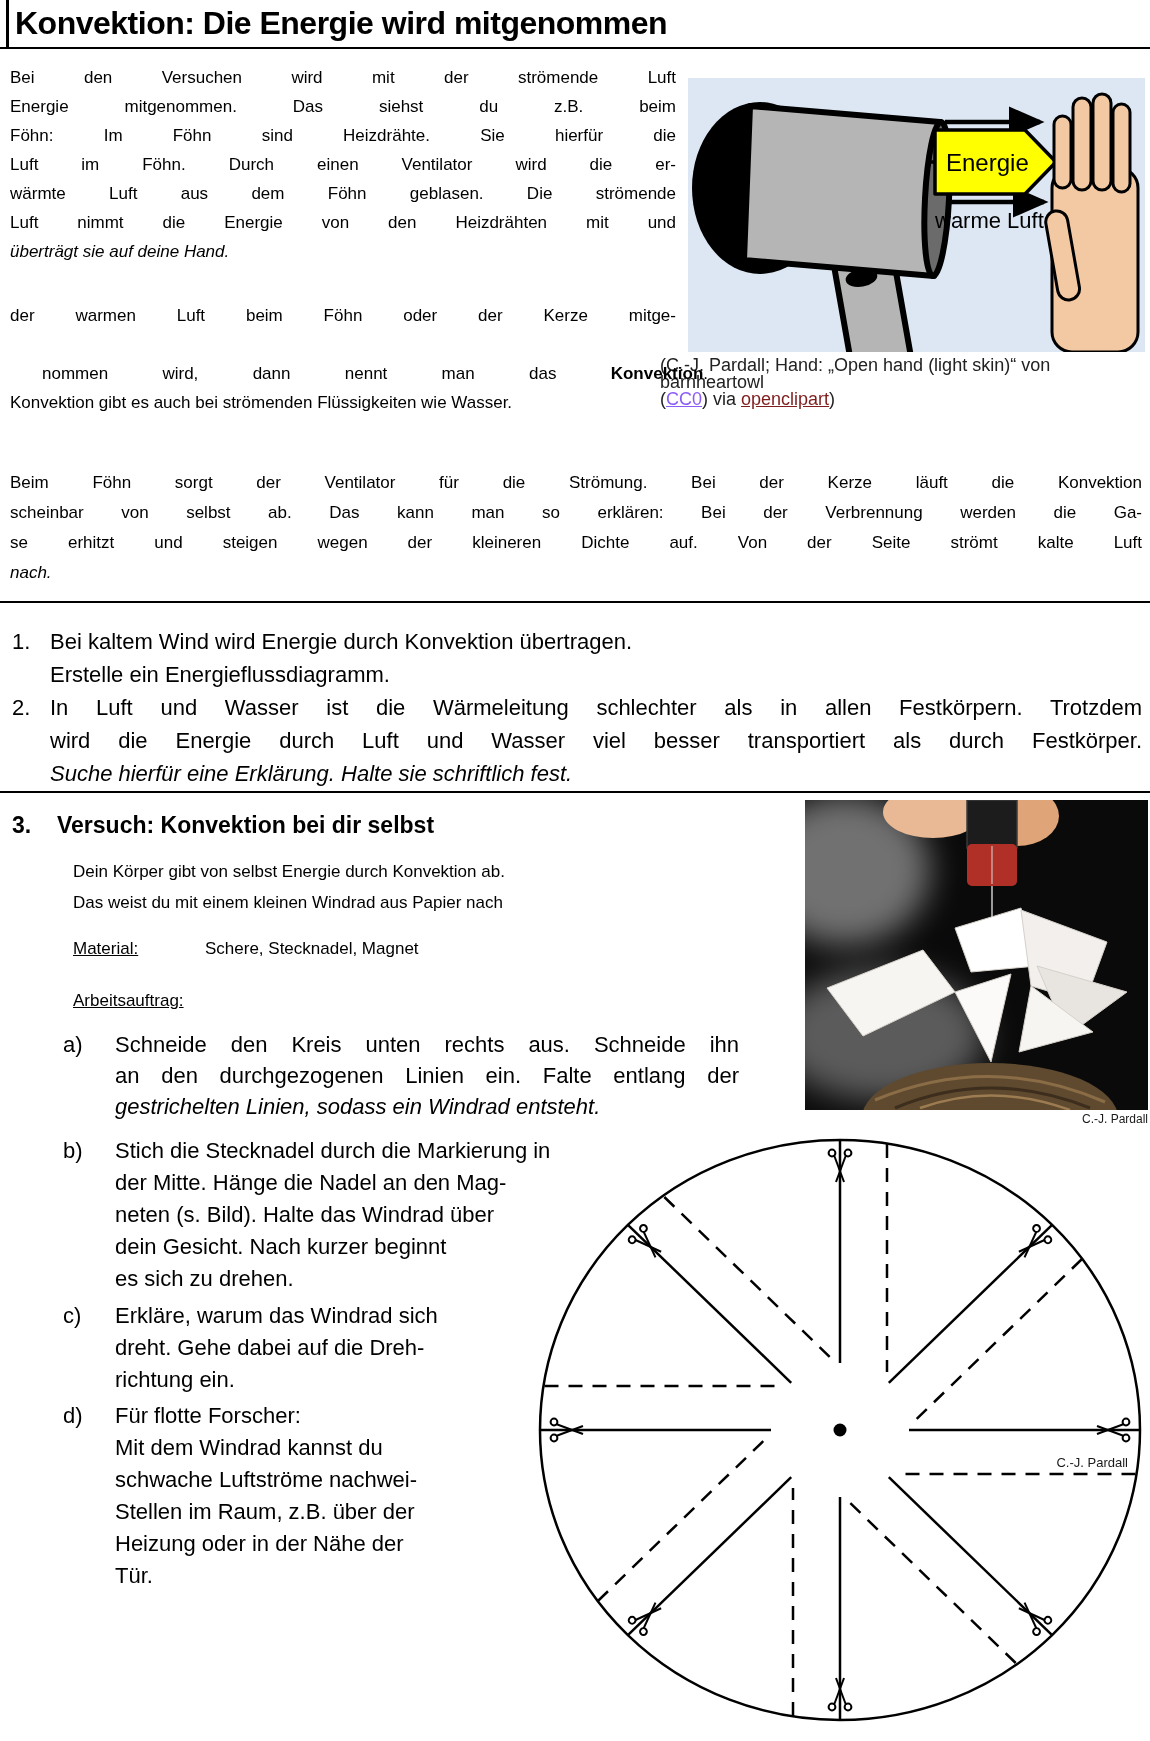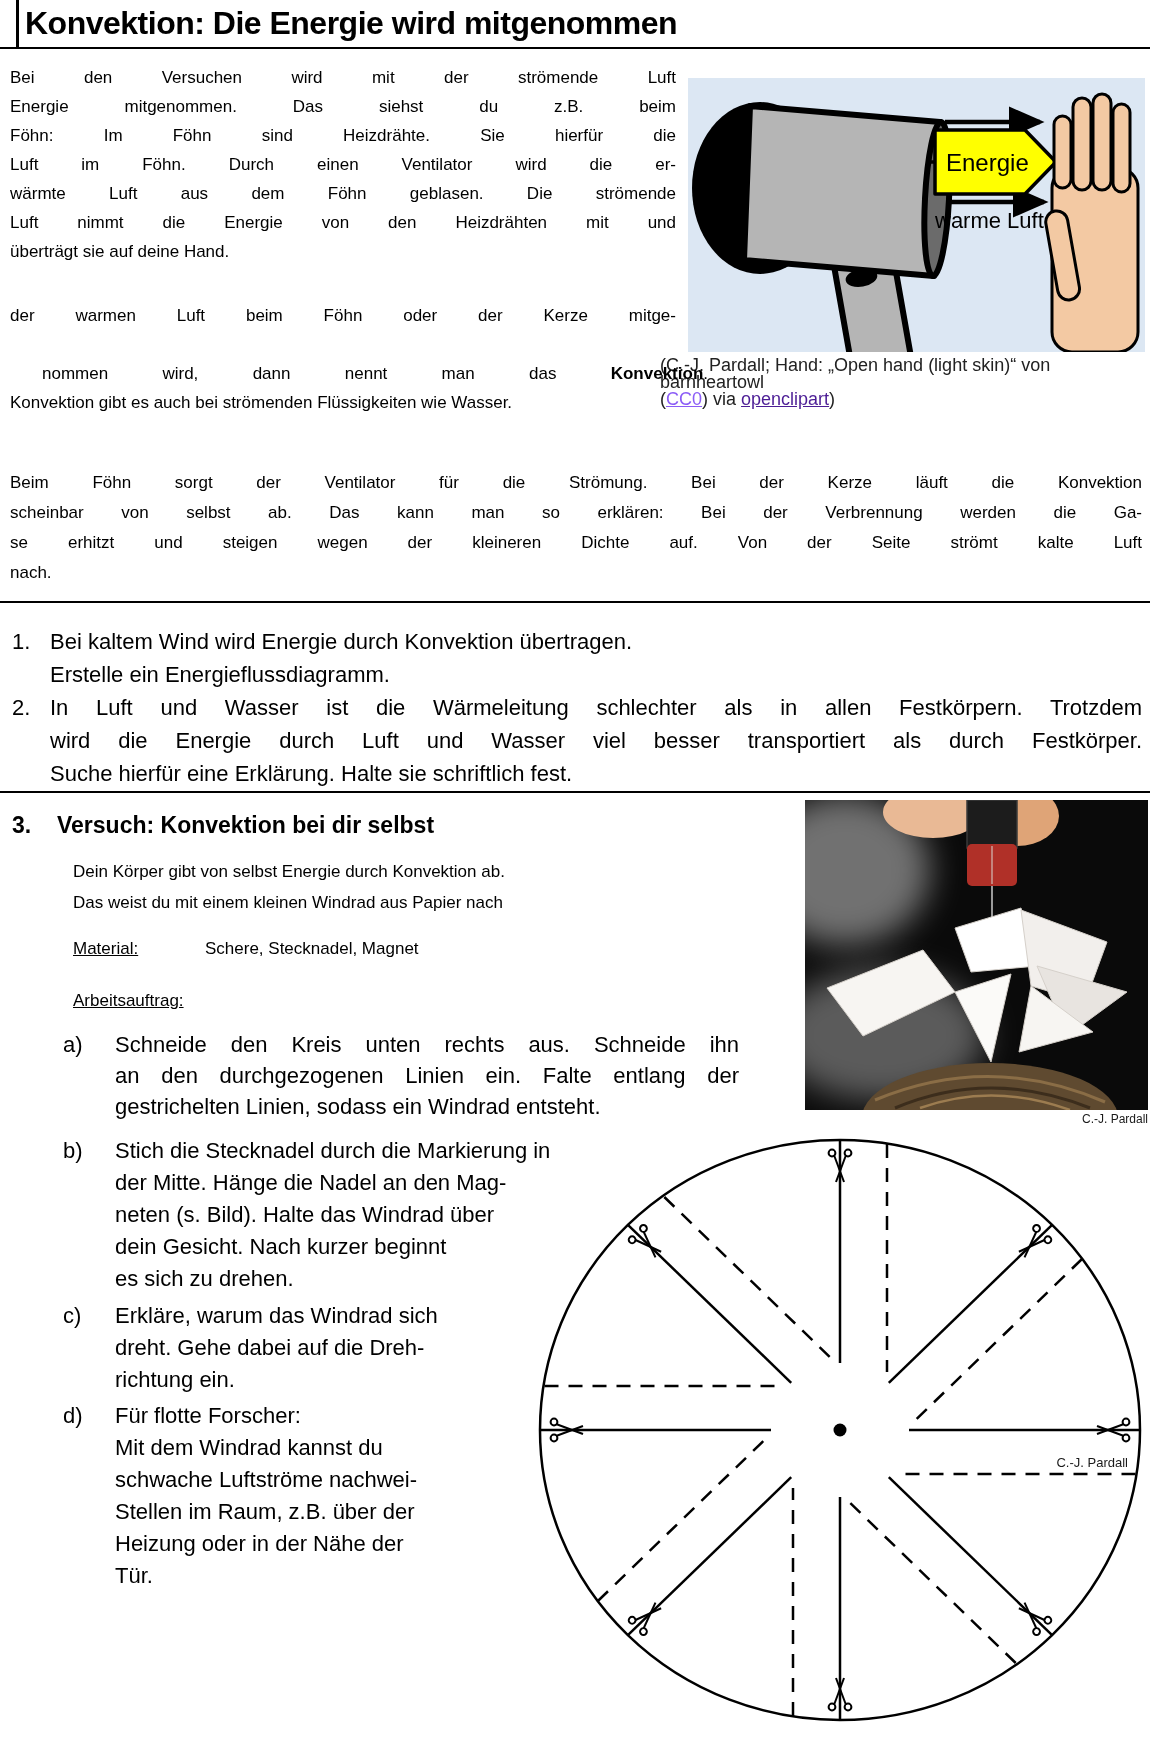--- a/index.html
+++ b/index.html
@@ -5,26 +5,26 @@
   html,body { margin:0; padding:0; }
   body {
     width:1150px; height:1741px; position:relative;
     background:#ffffff; color:#000;
     font-family:"Liberation Sans", sans-serif;
     overflow:hidden;
   }
   .abs { position:absolute; }
   .body-text { font-size:17px; line-height:29px; }
   .jlines > div { text-align:justify; text-align-last:justify; }
-  .jlines.last-normal > div:last-child { text-align-last:left; }
+  .jlines.last-normal > div:last-child { text-align-last:left;font-style:italic; }
   .nowrap > div { white-space:nowrap; }
 
   #title-bar { left:0; top:0; width:1150px; height:47px; border-bottom:2.5px solid #000; }
   #title-bar .title-inner {
-    display:inline-block; margin-left:16px; padding:2px 8px 4px 6px;
+    display:inline-block; margin-left:6px; padding:2px 8px 4px 6px;
     border-left:3px solid #000;
     font-size:32px; font-weight:bold; letter-spacing:-0.5px; line-height:42px;
   }
 
   .hrule { left:0; width:1150px; height:0; border-top:2.2px solid #000; }
 
   .task { font-size:22px; line-height:33px; }
   .task .t-num { position:absolute; left:0; top:0; }
   .task .t-lines { margin-left:38px; }
 
@@ -91,21 +91,21 @@
       <rect x="385" y="20" width="18" height="92" rx="9"></rect>
       <rect x="405" y="16" width="18" height="96" rx="9"></rect>
       <rect x="425" y="26" width="17" height="88" rx="8.5"></rect>
     </g>
   </svg>
 </div>
 
 <div class="abs" id="fig1-caption" style="left:640px; top:357px; width:482px;">
   <div>(C.-J. Pardall; Hand: „Open hand (light skin)“ von barnheartowl</div>
   <div>
-    <span>(</span><a class="doclink" style="color:#8b5cf6">CC0</a><span>) via </span><a class="doclink" style="color:#4c1d95">openclipart</a><span>)</span>
+    <span>(</span><a class="doclink" style="color:#8b5cf6">CC0</a><span>) via </span><a class="doclink" style="color:#7f1d1d">openclipart</a><span>)</span>
   </div>
 </div>
 
 <div class="abs body-text jlines" style="left:10px; top:301px; width:666px;">
     <div>der warmen Luft beim Föhn oder der Kerze mitge-</div>
   </div>
 <div class="abs body-text" style="left:10px; top:359px; width:666px; text-align:justify; text-align-last:justify;margin-left:32px;">
   <span>nommen wird, dann nennt man das </span><b>Konvektion</b><span>.</span>
 </div>
 <div class="abs body-text" style="left:10px; top:388px; width:1130px;">Konvektion gibt es auch bei strömenden Flüssigkeiten wie Wasser.</div>

